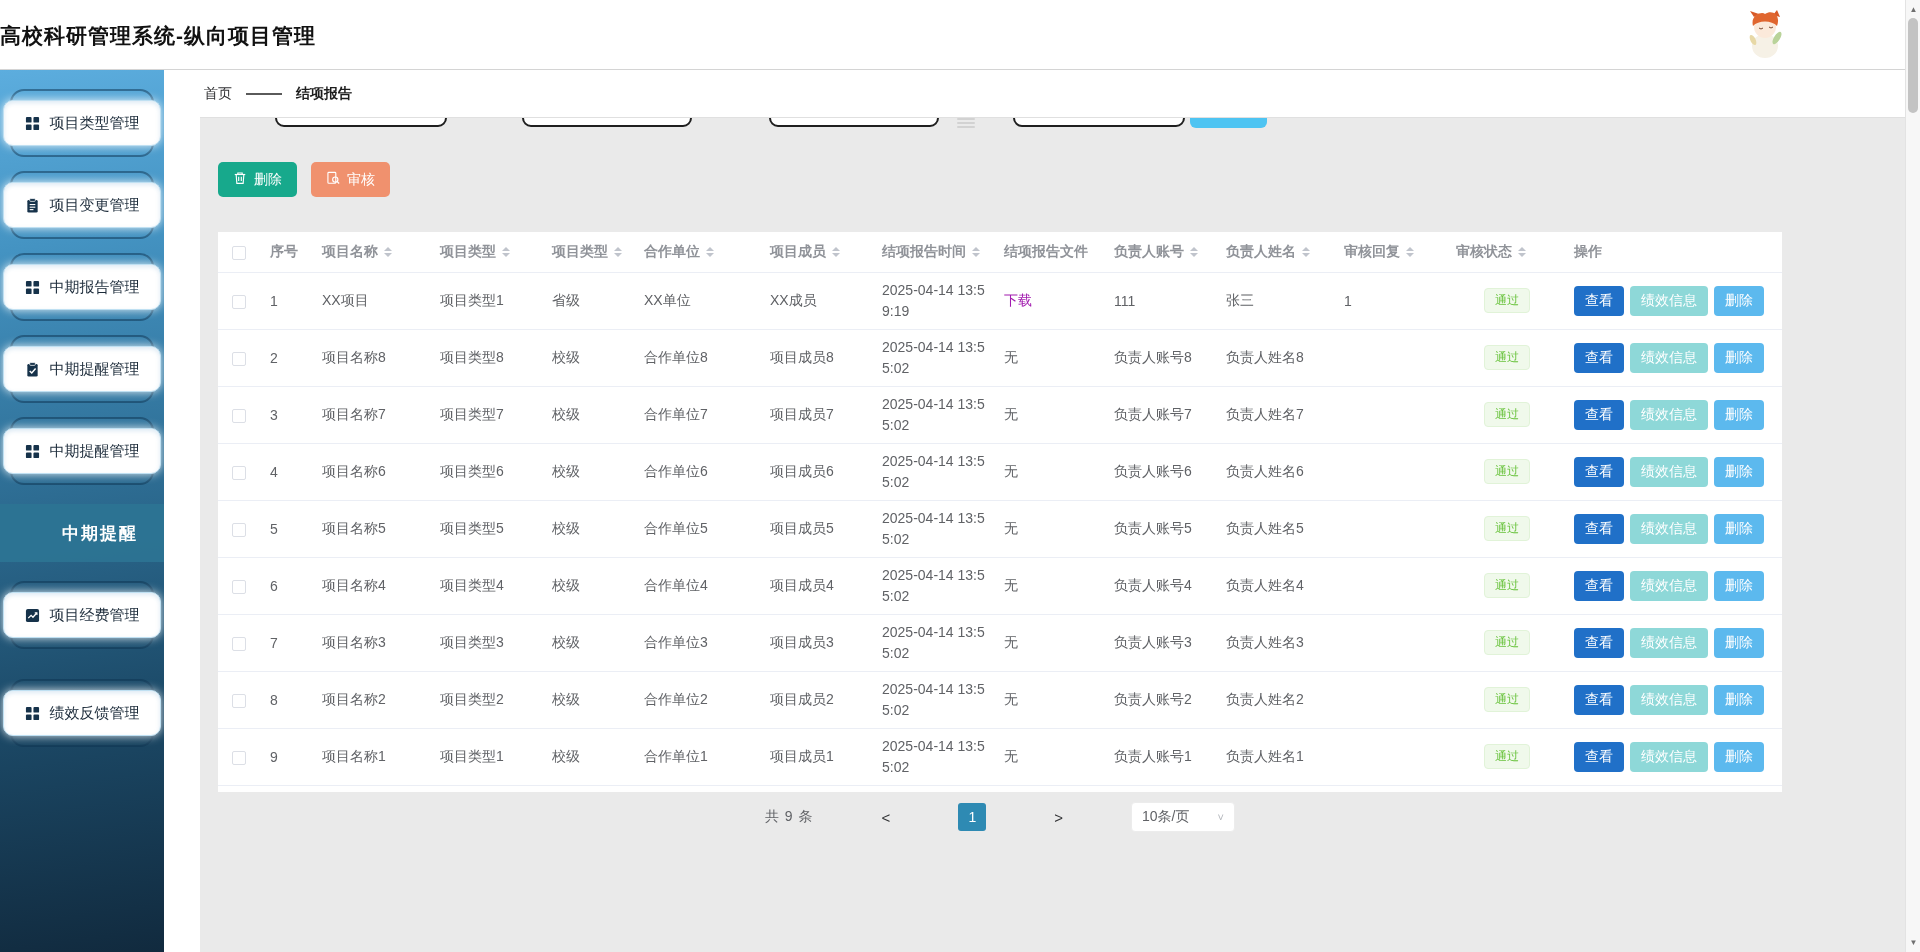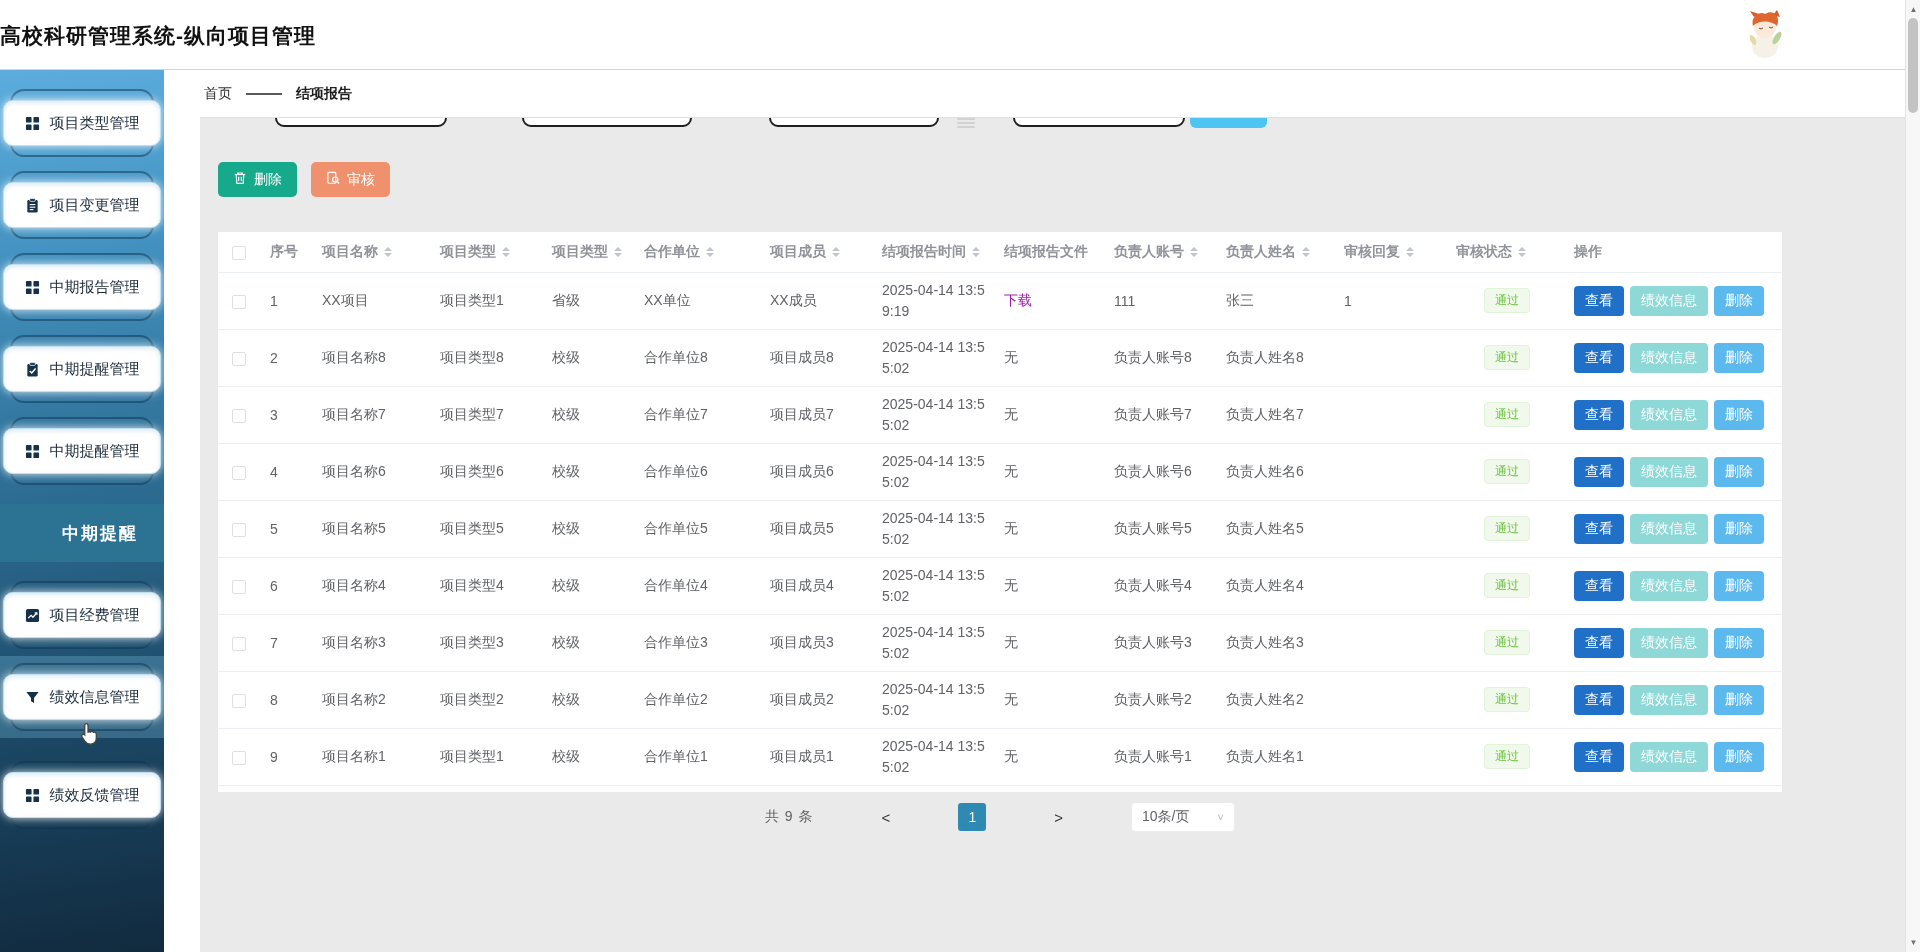--- a/index.html
+++ b/index.html
@@ -224,33 +224,20 @@
           <span class="nav-icon">
             <svg width="15" height="15" viewBox="0 0 16 16">
               <rect x="1" y="1" width="14" height="14" rx="2" fill="#16324a"></rect>
               <path d="M3.5 10.8 L6.5 7.8 L8.5 9.8 L12.5 5.4" stroke="#fff" stroke-width="1.4" fill="none"></path>
               <path d="M10.4 5.2 h2.3 v2.3" stroke="#fff" stroke-width="1.2" fill="none"></path>
             </svg>
           </span>
           <span>项目经费管理</span>
         </div>
       </div>
-      <div class="nav-wrap hovered">
-        <div class="nav-btn">
-          <span class="nav-icon">
-            <svg width="15" height="15" viewBox="0 0 16 16">
-              <path d="M1.5 2 h13 L9.6 8.5 V13.8 l-3.2 -1.9 V8.5 Z" fill="#16324a"></path>
-            </svg>
-          </span>
-          <span>绩效信息管理</span>
-        </div>
-        <span class="cursor-glyph"><svg width="22" height="24" viewBox="0 0 20 22">
-            <path fill="#fff" stroke="#444" stroke-width="1.2" d="M7.5 1.5c.9 0 1.6.7 1.6 1.6v6.2l1-.2c.4-.1.9 0 1.2.2.3-.5.9-.8 1.5-.7.6.1 1 .4 1.2.9.4-.2.8-.3 1.2-.2.9.2 1.5 1 1.5 1.9v3.5c0 3.2-2.2 5.6-5.4 5.6-2.6 0-4-1-5.3-3l-2.4-3.6c-.5-.8-.3-1.8.5-2.3.7-.4 1.5-.3 2 .3V3.1c0-.9.7-1.6 1.4-1.6z"></path>
-          </svg></span>
-      </div>
       <div class="nav-wrap last">
         <div class="nav-btn">
           <span class="nav-icon">
             <svg width="15" height="15" viewBox="0 0 16 16">
               <g fill="#16324a">
                 <rect x="1" y="1" width="6" height="6" rx="1"></rect>
                 <rect x="9" y="1" width="6" height="6" rx="1"></rect>
                 <rect x="1" y="9" width="6" height="6" rx="1"></rect>
                 <rect x="9" y="9" width="6" height="6" rx="1"></rect>
               </g>

